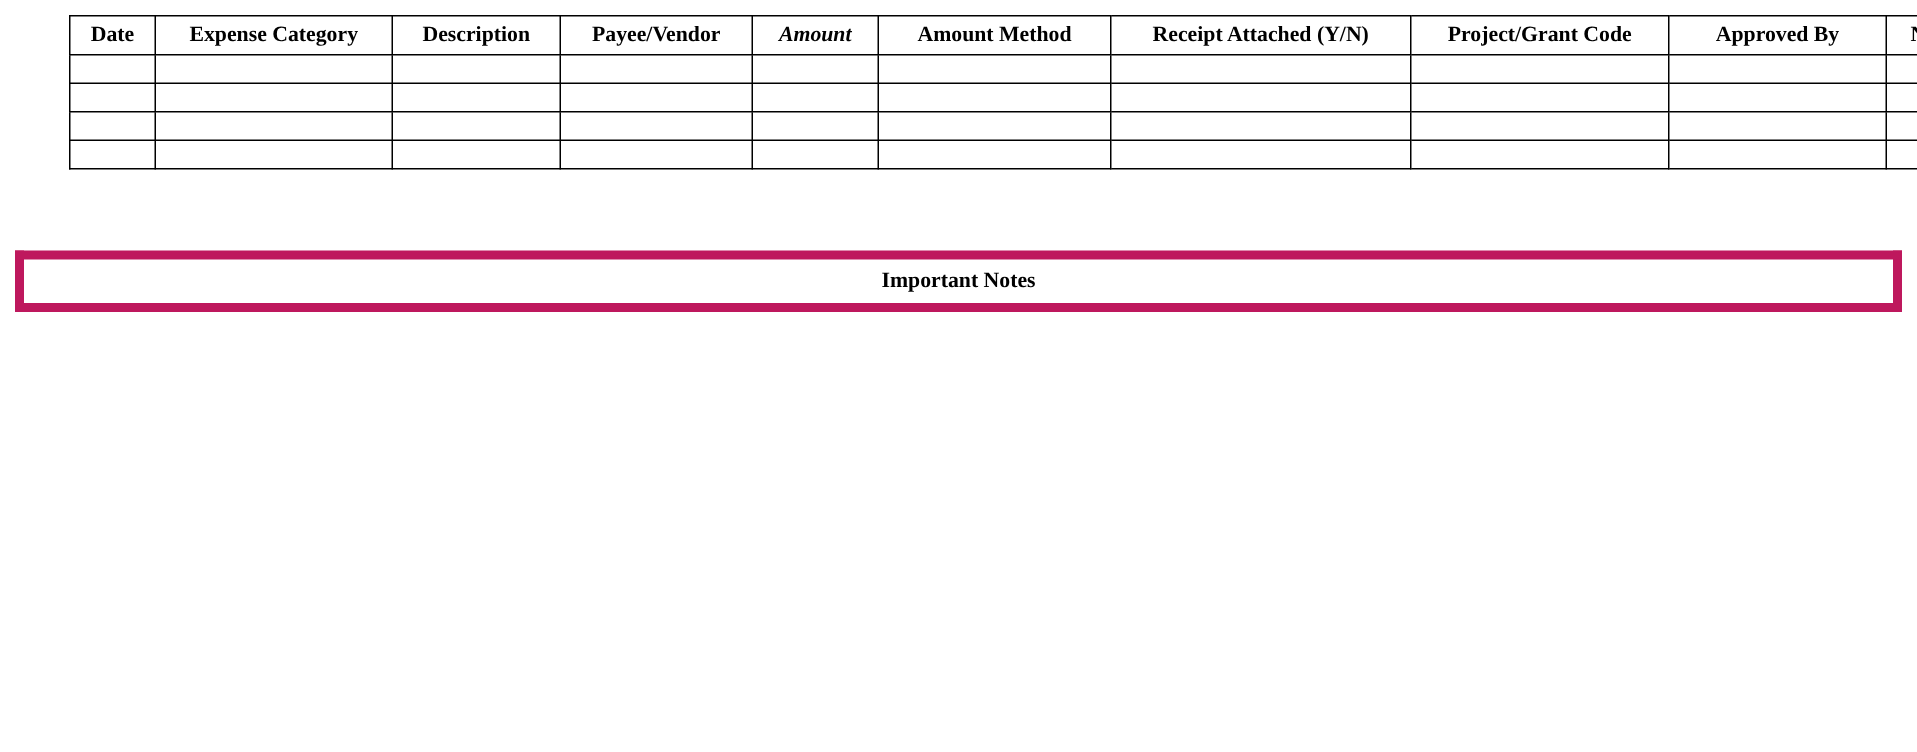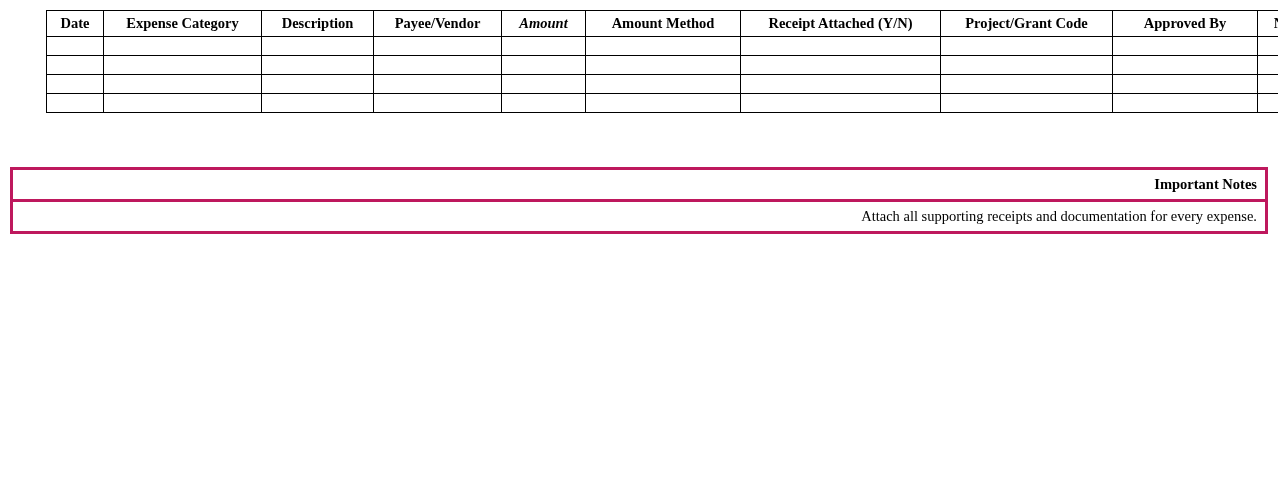--- a/index.html
+++ b/index.html
@@ -74,25 +74,25 @@
     width: 1258px;
   }
   table.notes {
     border-collapse: collapse;
     table-layout: fixed;
     width: 1258px;
     border: 1px solid #000000;
   }
   table.notes th,
   table.notes td {
-    border: 3px solid #be185d;
+    border: 6px solid #be185d;
     padding: 5px 8px;
     font-size: 14.5px;
     line-height: 1.3;
-    text-align: right;
+    text-align: center;
     vertical-align: middle;
     height: 30px;
     box-sizing: border-box;
   }
   table.notes th {
     font-weight: bold;
     font-size: 14.5px;
   }
   table.notes td {
     font-weight: normal;
@@ -171,20 +171,17 @@
       </tbody>
     </table>
   </div>
 
   <div class="notes-wrap">
     <table class="notes">
       <tbody>
         <tr>
           <th>Important Notes</th>
         </tr>
-        <tr>
-          <td>Attach all supporting receipts and documentation for every expense.</td>
-        </tr>
       </tbody>
     </table>
   </div>
 
 </div>
 
 </body></html>

